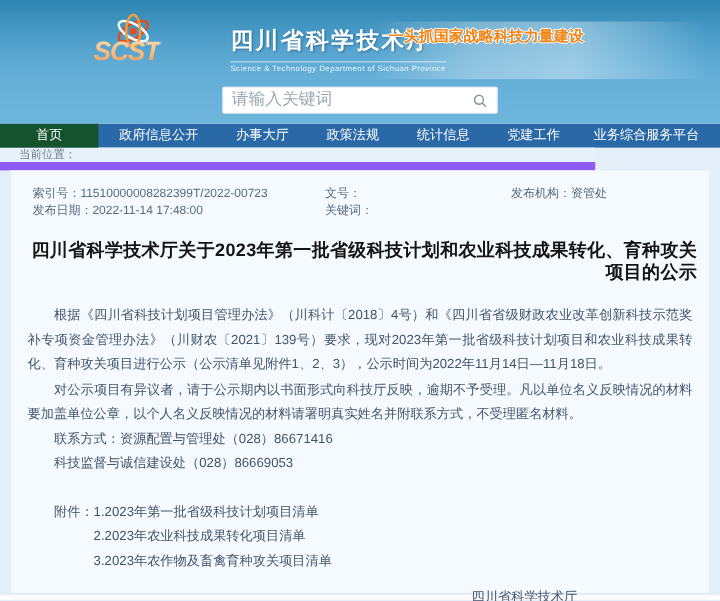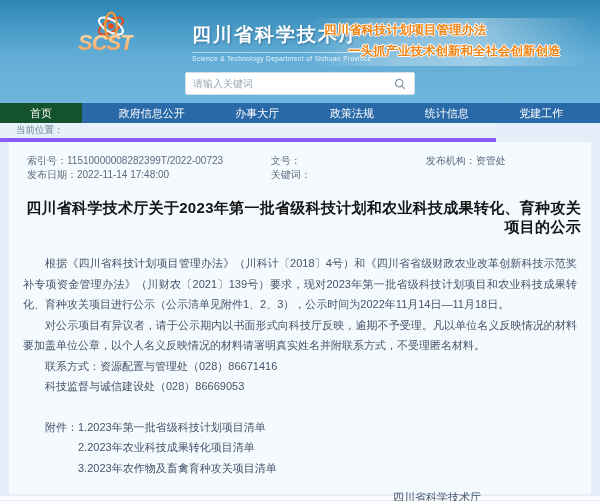--- a/index.html
+++ b/index.html
@@ -2,54 +2,54 @@
 <html><head>
 <meta charset="utf-8">
 <style>
   * { margin:0; padding:0; box-sizing:border-box; }
   html,body { width:600px; height:501px; overflow:hidden; background:#e3eef9;
     font-family:"Liberation Sans", sans-serif; }
 
   
   .header { position:relative; width:600px; height:103px;
     background:linear-gradient(180deg,#2d84b0 0%,#4a9cc8 28%,#62add6 55%,#6fb6dd 100%); }
-  .logo { position:absolute; left:78px; top:10px; display:flex; align-items:flex-end;gap:48px; }
+  .logo { position:absolute; left:78px; top:10px; display:flex; align-items:center;gap:48px; }
   .logo-mark { position:relative; width:56px; height:52px; }
   .atom { position:absolute; left:16px; top:0; width:34px; height:32px; }
   .scst { position:absolute; left:0; top:20px; font-size:22px; font-weight:bold; font-style:italic;
     letter-spacing:-1px; background:linear-gradient(180deg,#ffd9a0,#f07818);
     -webkit-background-clip:text; background-clip:text; color:transparent;
     text-shadow:0 0 1px rgba(255,255,255,.25); }
   .site-name { margin-left:10px; margin-top:10px; }
   .site-title { color:#ffffff; font-size:19px; font-weight:bold; letter-spacing:2px;
     text-shadow:1px 1px 2px rgba(20,70,110,.55); }
   .site-sub { color:#eaf6ff; font-size:6.5px; letter-spacing:.4px; margin-top:4px;
     border-top:1px solid rgba(255,255,255,.55); padding-top:2px; }
   .slogan { position:absolute; right:10px; top:18px; width:280px; height:48px;
     background:linear-gradient(90deg, rgba(255,255,255,0) 0%, rgba(255,255,255,.30) 30%, rgba(230,243,250,.45) 60%, rgba(255,255,255,0) 100%); }
   .slogan-line { font-size:12.5px; font-weight:bold; color:#f28414; white-space:nowrap;
     text-shadow:-1px 0 #fff,1px 0 #fff,0 -1px #fff,0 1px #fff,1px 1px 1px rgba(0,0,0,.15); }
   .slogan-line.l1 { margin:4px 0 0 14px; }
   .slogan-line.l2 { margin:4px 0 0 38px; }
   .search { position:absolute; left:185px; top:72px; width:230px; height:23px; background:#ffffff;
     border:1px solid #cfe0ec; border-radius:2px; display:flex; align-items:center; padding:0 7px; }
-  .search input { flex:1; border:none; outline:none; font-size:10px; color:#444;
-    font-family:Liberation Serif, serif; background:transparent; }
+  .search input { flex:1; border:none; outline:none; font-size:14px; color:#444;
+    font-family:Liberation Mono, monospace; background:transparent; }
   .search input::placeholder { color:#9aa7b2; }
   .search-btn { width:14px; height:14px; cursor:pointer; flex:none; }
 
   
   .nav { width:600px; height:20px; background:#2969a8; display:flex; align-items:stretch; }
   .nav-item { color:#ffffff; font-size:11px; line-height:20px; padding:0 14px; cursor:pointer;
     white-space:nowrap; }
   .nav-item.active { background:#14532d; padding:0 30px; }
   .nav-spacer { flex:1; max-width:30px; }
 
   
-  .breadcrumb { width:496px; height:19px; background:#e7f1fa; border-bottom:4px solid #8b5cf6;
+  .breadcrumb { width:496px; height:19px; background:#e7f1fa; border-bottom:7px solid #8b5cf6;
     display:flex; align-items:center; padding-left:16px; font-size:9.5px;text-align:center; }
   .crumb-label { color:#6b7c8c; }
   .crumb-path { color:#3f74ae; cursor:pointer; margin-left:3px; }
 
   
   .content { width:584px; margin:0 8px; height:353px; background:#f4fafe;
     border:1px solid #e2edf7; border-top:none; padding:10px 10px 0 10px; }
   .meta { display:grid; grid-template-columns:44% 28% 28%; row-gap:0; font-size:10px;
     color:#5a6b7d; padding:2px 0 0 8px; }
   .meta .cell { white-space:nowrap; }
@@ -84,22 +84,21 @@
       </svg>
       <div class="scst"><span>SCST</span></div>
     </div>
     <div class="site-name">
       <div class="site-title">四川省科学技术厅</div>
       <div class="site-sub">Science &amp; Technology Department of Sichuan Province</div>
     </div>
   </div>
 
   <div class="slogan">
-    <div class="slogan-line l1">四川省科技计划项目管理办法</div>
-    <div class="slogan-line l2">一头抓产业技术创新和全社会创新创造</div>
+    <div class="slogan-line l1">一头抓国家战略科技力量建设</div>
   </div>
 
   <div class="search">
     <input type="text" placeholder="请输入关键词" style="">
     <svg class="search-btn" viewBox="0 0 16 16">
       <circle cx="7" cy="7" r="4.2" fill="none" stroke="#8a97a3" stroke-width="1.4"></circle>
       <line x1="10.2" y1="10.2" x2="13.6" y2="13.6" stroke="#8a97a3" stroke-width="1.4"></line>
     </svg>
   </div>
 </div>
@@ -109,20 +108,21 @@
   <div class="nav-spacer"></div>
   <div class="nav-item">政府信息公开</div>
   <div class="nav-spacer"></div>
   <div class="nav-item">办事大厅</div>
   <div class="nav-spacer"></div>
   <div class="nav-item">政策法规</div>
   <div class="nav-spacer"></div>
   <div class="nav-item">统计信息</div>
   <div class="nav-spacer"></div>
   <div class="nav-item">党建工作</div>
+  <div class="nav-item">业务综合服务平台</div>
   <div style="flex:1"></div>
 </div>
 
 <div class="breadcrumb">
   <span class="crumb-label">当前位置：</span>
 </div>
 
 <div class="content">
 
   <div class="meta">

